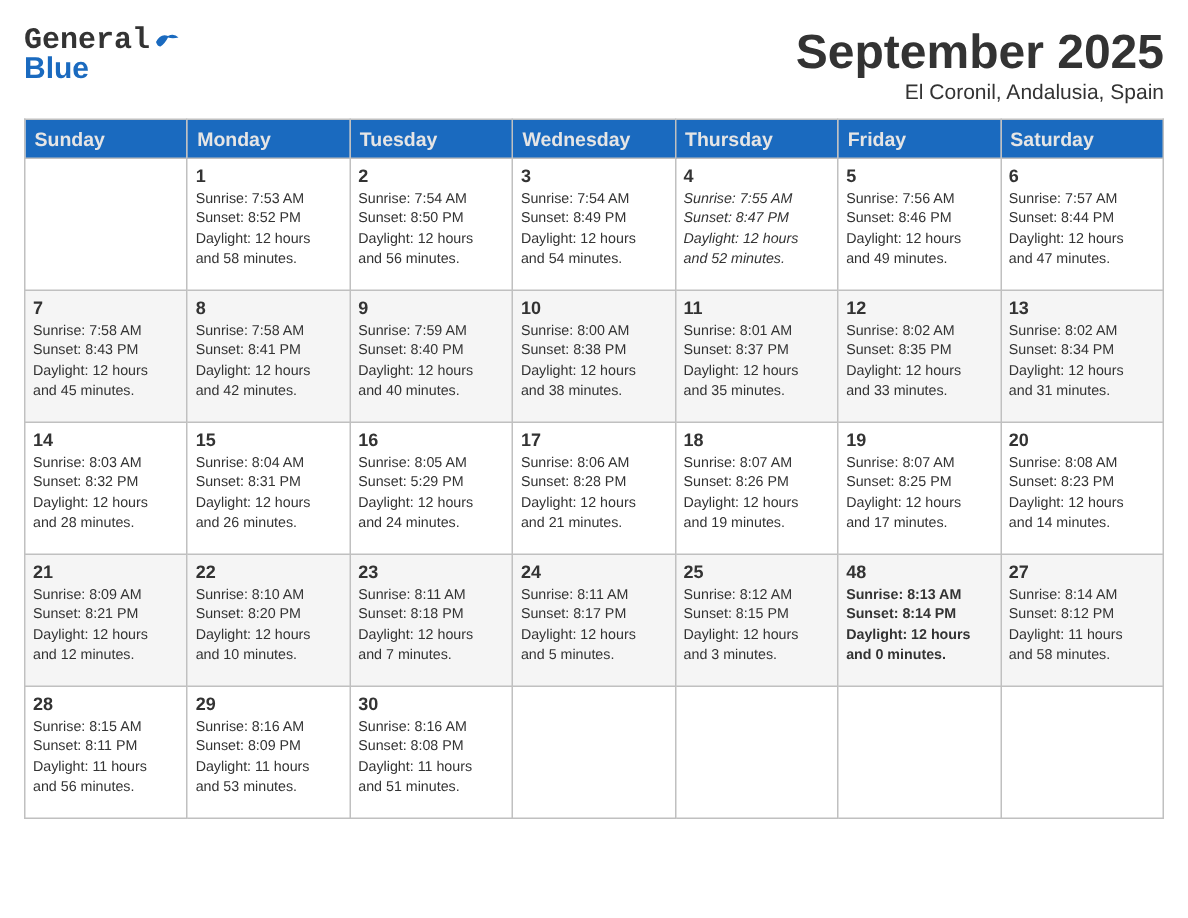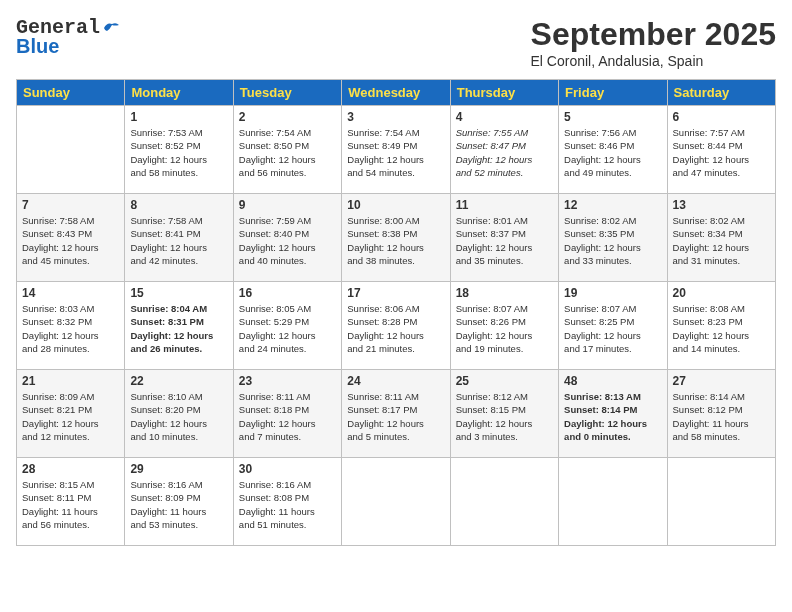--- a/index.html
+++ b/index.html
@@ -35,38 +35,39 @@
       color: #333;
       font-family: Liberation Mono, monospace;
     }
     .logo-general { color: #333; }
     .logo-bird {
       width: 18px;
       height: 14px;
       margin-left: 2px;
     }
     .title-block {
+      text-align: right;
     }
     .month-title {
       font-size: 32px;
       font-weight: bold;
       color: #333;
     }
     .subtitle {
       font-size: 14px;
       color: #333;
     }
     .calendar {
       width: 100%;
       border-collapse: collapse;
       table-layout: fixed;
     }
     .calendar th {
       background: #1a6abf;
-      color: #fde047;
+      color: #e5e5e5;
       text-align: left;
       padding: 5px 6px;
       font-size: 13px;
       font-weight: bold;
       border: 1px solid #c0c0c0;
     }
     .calendar td {
       border: 1px solid #c0c0c0;
       vertical-align: top;
       padding: 4px 5px;
@@ -224,21 +225,21 @@
         <tr>
           <td>
             <span class="day-number">14</span>
             <div class="day-info" style="white-space: pre-line;">Sunrise: 8:03 AM
 Sunset: 8:32 PM
 Daylight: 12 hours
 and 28 minutes.</div>
           </td>
           <td>
             <span class="day-number">15</span>
-            <div class="day-info" style="white-space: pre-line; font-weight: bold;">Sunrise: 8:04 AM
+            <div class="day-info" style="white-space: pre-line;">Sunrise: 8:04 AM
 Sunset: 8:31 PM
 Daylight: 12 hours
 and 26 minutes.</div>
           </td>
           <td>
             <span class="day-number">16</span>
             <div class="day-info" style="white-space: pre-line;">Sunrise: 8:05 AM
 Sunset: 5:29 PM
 Daylight: 12 hours
 and 24 minutes.</div>

